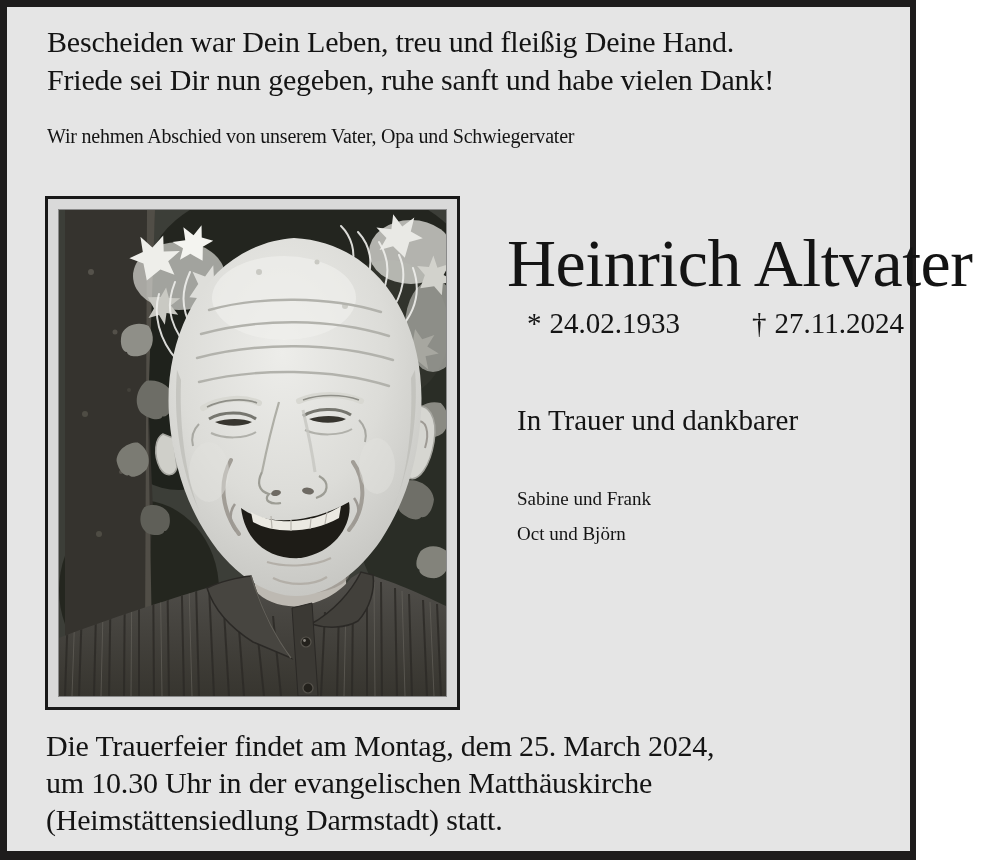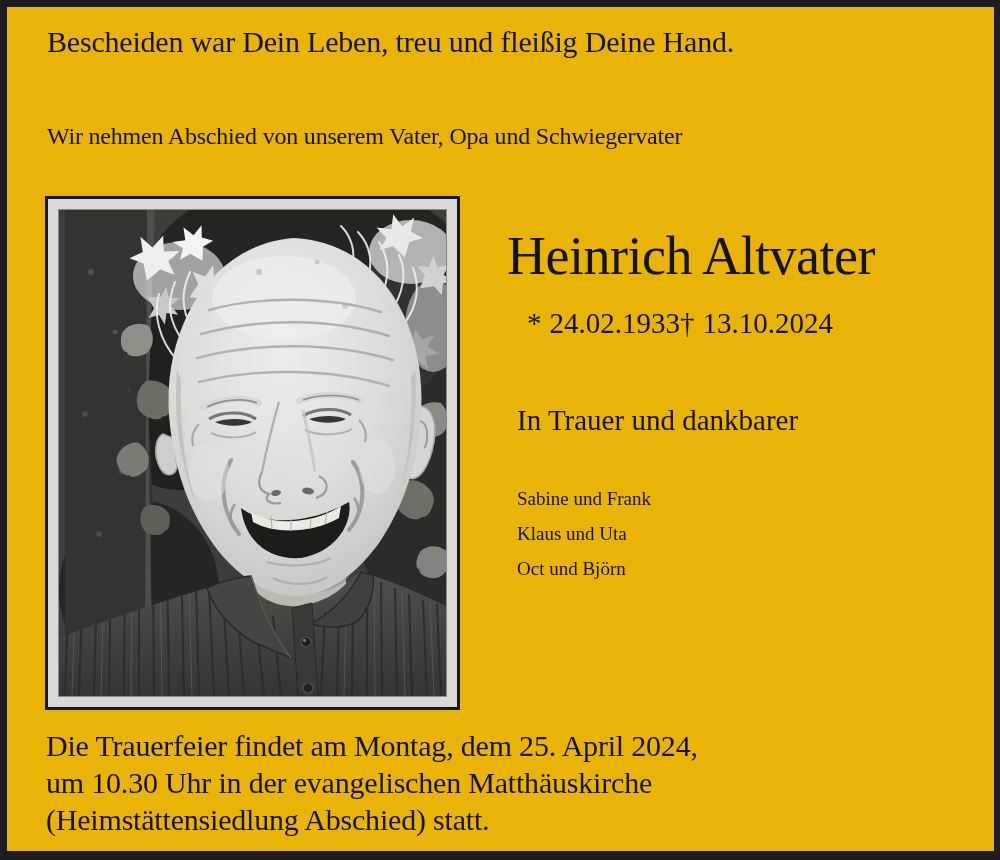--- a/index.html
+++ b/index.html
@@ -1,58 +1,58 @@
 <!DOCTYPE html>
 <html lang="de"><head>
 <meta charset="utf-8">
 <style>
   * { margin:0; padding:0; box-sizing:border-box; }
   html,body { background:#ffffff; }
   body { width:1000px; height:860px; overflow:hidden; }
   .page {
     position:relative;
-    width:1000px; height:860px;
-    background:#eab308;
+    width:916px; height:860px;
+    background:#e5e5e5;
     border-style:solid;
     border-color:#1e1c1c;
     border-width:7px 6px 9px 7px;
     font-family:"Liberation Serif", serif;
     color:#141414;
   }
   .epitaph {
     position:absolute; left:40px; top:16px;
     font-size:30px; line-height:38px;
     letter-spacing:-0.2px;
     white-space:nowrap;
   }
   .farewell {
     position:absolute; left:40px; top:110px;
-    font-size:24px; line-height:38px;
+    font-size:20px; line-height:38px;
     letter-spacing:-0.2px;
     white-space:nowrap;
   }
   .photo-frame {
     position:absolute; left:38px; top:189px;
     width:415px; height:514px;
     background:#d9d9d9;
     border:3px solid #181818;
     padding:11px;
   }
   .photo-frame svg { display:block; width:387px; height:486px; outline:1px solid #8a8a8a; }
   .name {
     position:absolute; left:500px; top:222px;
-    font-size:54px; line-height:1;
+    font-size:68px; line-height:1;
     font-weight:normal;
     letter-spacing:-0.5px;
     white-space:nowrap;
   }
   .dates {
     position:absolute; left:520px; top:299px;
     font-size:29px; line-height:34px;
-    display:flex; 
+    display:flex; gap:72px;
     white-space:nowrap;
     text-align:center;
   }
   .dates .sym { margin-right:8px; }
   .mourning {
     position:absolute; left:510px; top:395px;
     font-size:29px; line-height:37px;
     white-space:nowrap;
   }
   .mourners {
@@ -68,20 +68,21 @@
     white-space:nowrap;
   }
 </style>
 </head>
 <body>
 
 <div class="page">
 
   <div class="epitaph">
     <div>Bescheiden war Dein Leben, treu und fleißig Deine Hand.</div>
+    <div>Friede sei Dir nun gegeben, ruhe sanft und habe vielen Dank!</div>
   </div>
 
   <div class="farewell">Wir nehmen Abschied von unserem Vater, Opa und Schwiegervater</div>
 
   <figure class="photo-frame">
     <svg viewBox="0 0 387 486" xmlns="http://www.w3.org/2000/svg" role="img" aria-label="Schwarz-weißes Porträtfoto eines lachenden älteren Mannes im gestreiften Hemd vor Laub">
       <defs>
         <radialGradient id="headGrad" cx="45%" cy="32%" r="75%">
           <stop offset="0%" stop-color="#ededea"></stop>
           <stop offset="55%" stop-color="#dcdcd8"></stop>
@@ -275,32 +276,31 @@
         <circle cx="245.5" cy="430.5" r="1.4" fill="#8a8780"></circle>
         <circle cx="249" cy="478" r="5" fill="#23211c" stroke="#56534c" stroke-width="1.2"></circle>
       </g>
     </svg>
   </figure>
 
   <h1 class="name">Heinrich Altvater</h1>
 
   <div class="dates">
     <span><span class="sym">*</span><span>24.02.1933</span></span>
-    <span><span class="sym">†</span><span>13.10.2024</span></span>
+    <span><span class="sym">†</span><span>27.11.2024</span></span>
   </div>
 
   <div class="mourning">
     <div>In Trauer und dankbarer</div>
   </div>
 
   <ul class="mourners">
     <li>Sabine und Frank</li>
-    <li>Klaus und Uta</li>
     <li>Oct und Björn</li>
   </ul>
 
   <div class="funeral">
-    <div>Die Trauerfeier findet am Montag, dem 25. April 2024,</div>
+    <div>Die Trauerfeier findet am Montag, dem 25. March 2024,</div>
     <div>um 10.30 Uhr in der evangelischen Matthäuskirche</div>
-    <div>(Heimstättensiedlung Abschied) statt.</div>
+    <div>(Heimstättensiedlung Darmstadt) statt.</div>
   </div>
 
 </div>
 
 </body></html>

